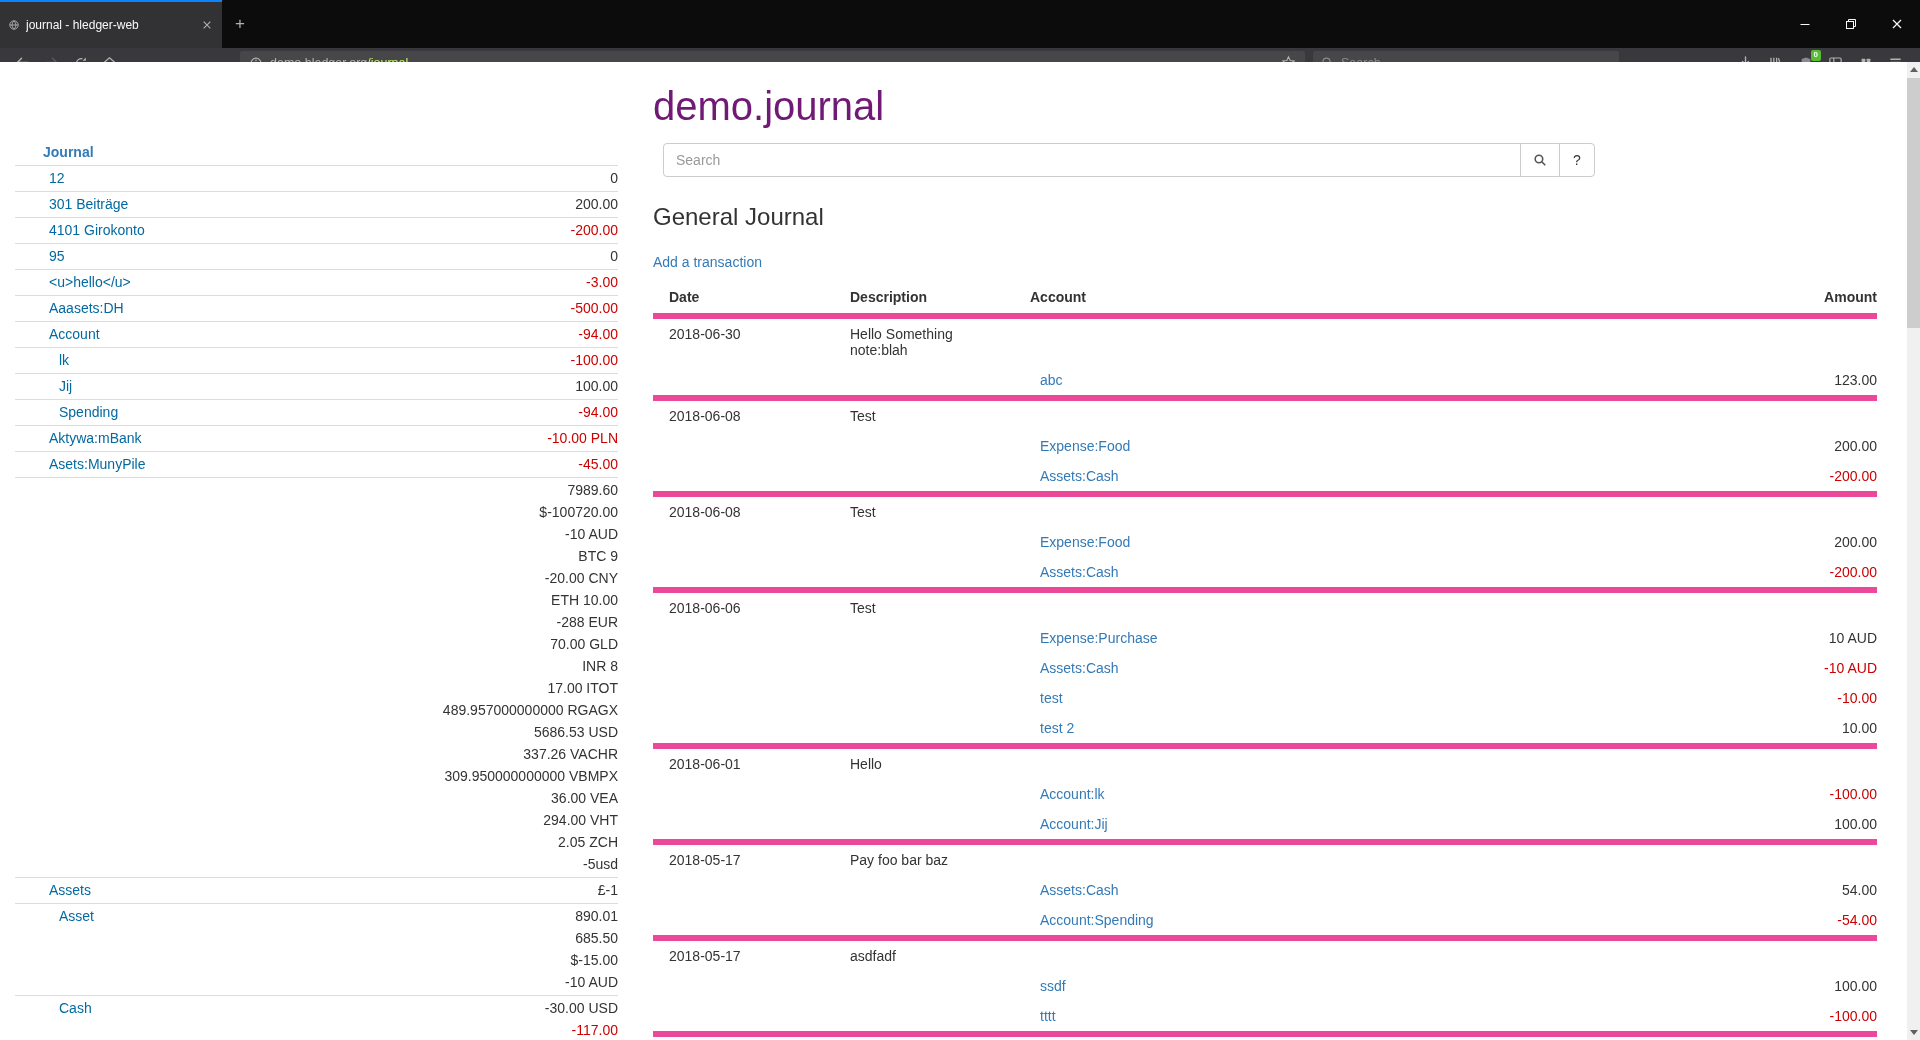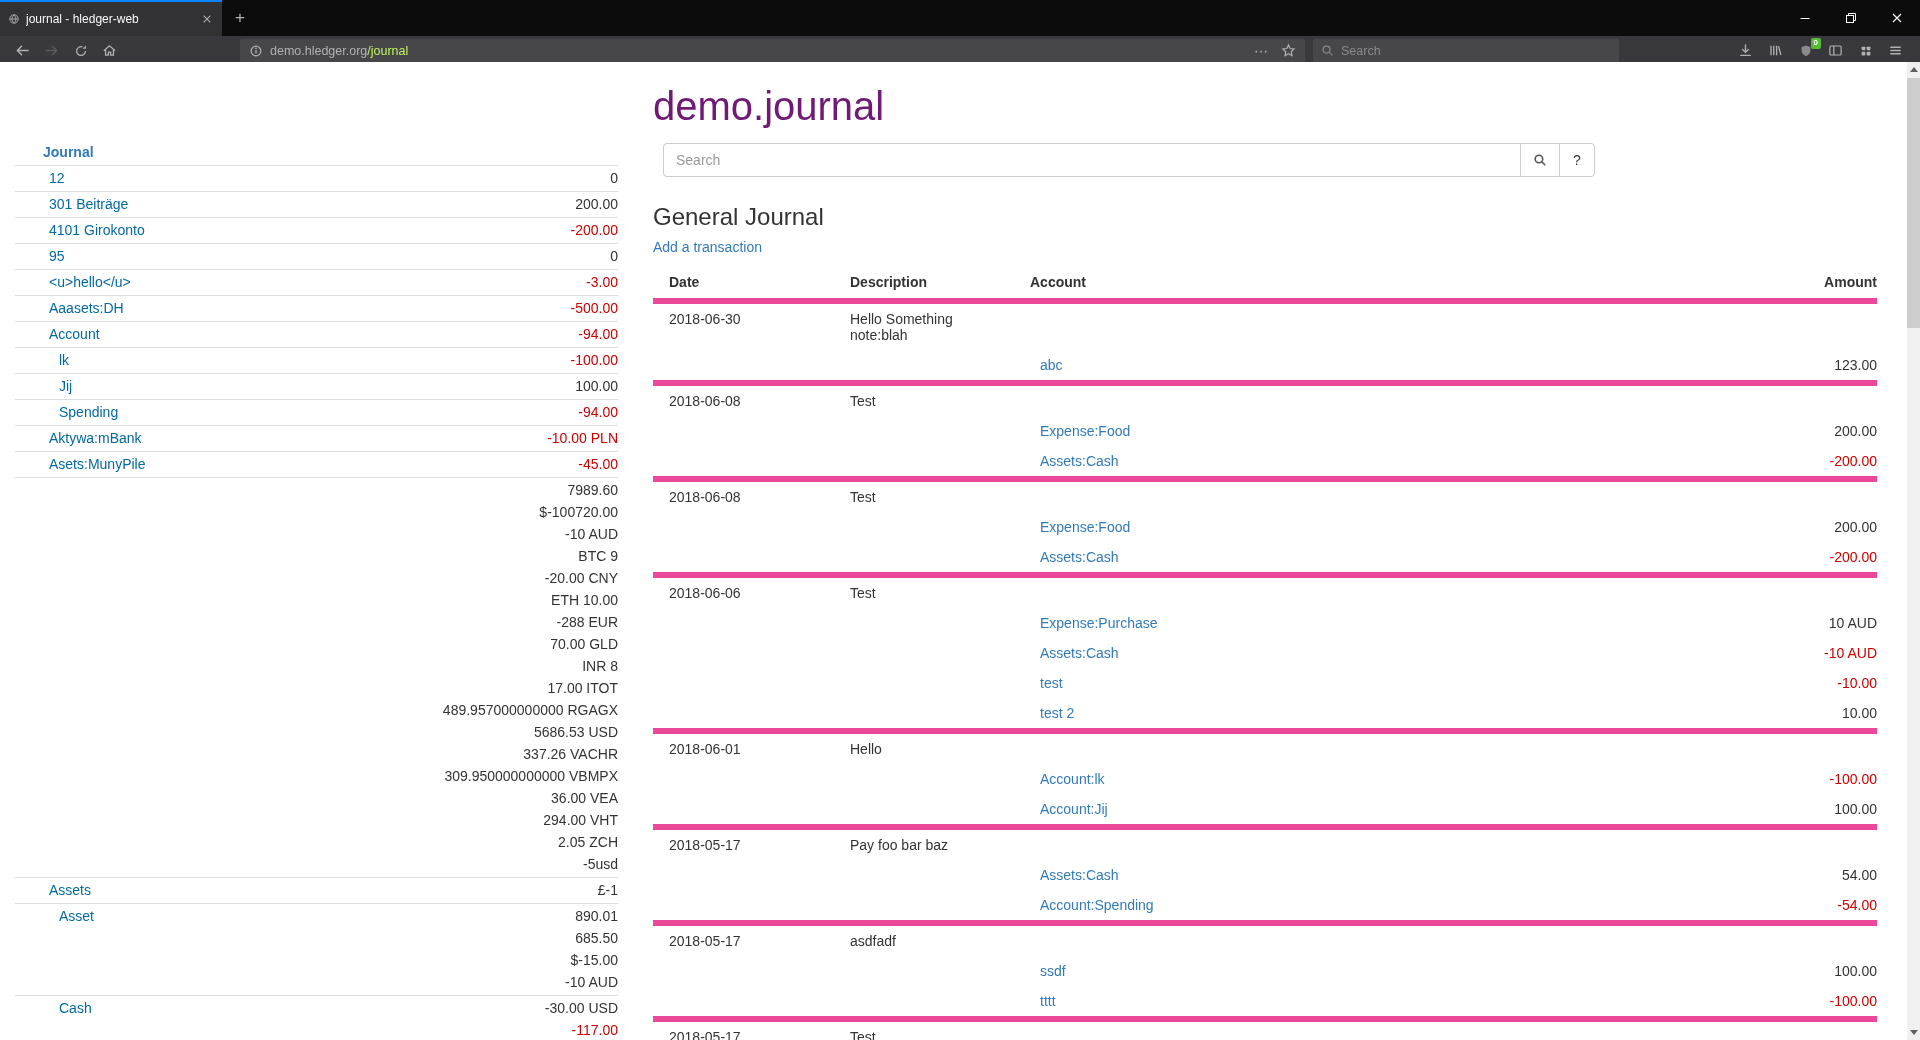--- a/index.html
+++ b/index.html
@@ -1,21 +1,21 @@
 <!DOCTYPE html>
 <html style="--link: #337ab7; --negative: #cc0000; --tab_accent: #0a84ff; --badge_green: #58bd35;"><head>
 <meta charset="utf-8">
 <style>
   * { box-sizing: border-box; margin: 0; padding: 0; }
   html,body { width:1920px; height:1040px; overflow:hidden; background:#fff;
               font-family:"Liberation Sans", sans-serif; }
   :root { --link:#337ab7; --negative:#cc0000; --tab_accent:#0a84ff; --badge_green:#58bd35; }
 
   
-  .tabbar { height:36px; background:#0c0c0d; display:flex; align-items:stretch; }
+  .tabbar { height:48px; background:#0c0c0d; display:flex; align-items:stretch; }
   .tab { width:222px; background:#323234; border-top:2px solid var(--tab_accent);
          display:flex; align-items:center; padding:0 8px; color:#f9f9fa; font-size:12px; gap:6px; }
   .favicon { color:#b1b1b3; display:flex; }
   .tab-title { flex:1; white-space:nowrap; overflow:hidden; }
   .tab-close { color:#b1b1b3; display:flex; padding:2px; }
   .newtab { color:#b1b1b3; font-size:17px; padding:0 13px; display:flex; align-items:center; }
   .win-controls { margin-left:auto; display:flex; }
   .win-btn { width:46px; display:flex; align-items:center; justify-content:center; color:#f9f9fa; }
 
   .navbar { height:30px; background:#38383d; display:flex; align-items:center;
@@ -72,21 +72,21 @@
   .page-title { margin-top:22px; font-size:40px; font-weight:500; color:#701a75; }
   .search-row { margin:14px 0 0 10px; width:932px; height:34px; display:flex; }
   .search-input { flex:1; border:1px solid #ccc; border-radius:4px 0 0 4px; padding:0 12px;
                   font-size:14px; color:#333; outline:none; font-family:"Liberation Sans", sans-serif; }
   .search-input::placeholder { color:#999; }
   .btn { background:#fff; border:1px solid #ccc; margin-left:-1px; color:#333; font-size:14px;
          display:flex; align-items:center; justify-content:center; cursor:pointer; }
   .search-btn { width:40px; color:#555; }
   .help-btn { width:36px; border-radius:0 4px 4px 0; font-family:"Liberation Sans", sans-serif; }
   .section-heading { margin-top:26px; font-size:24px; font-weight:500; color:#333; }
-  .add-link { display:inline-block; margin-top:8px; font-size:14px; color:var(--link);
+  .add-link { display:inline-block; margin-top:23px; font-size:14px; color:var(--link);
               text-decoration:none; }
   .journal-table { width:100%; margin-top:10px; border-collapse:collapse; table-layout:fixed;
                    font-size:14px; color:#333; }
   .journal-table th { text-align:left; font-weight:bold; padding:8px 0 8px 16px;
                       border-bottom:2px solid #ddd; }
   .col-date { width:181px; } .col-desc { width:180px; } .col-amt { width:220px; }
   .journal-table td { padding:7px 0 7px 16px; vertical-align:top; line-height:16px; }
   .journal-table .amount { text-align:right; padding-left:0; }
   tr.txn-head td { border-top:6px solid #ec4899; }
   td.td-acct { padding-left:26px; }

